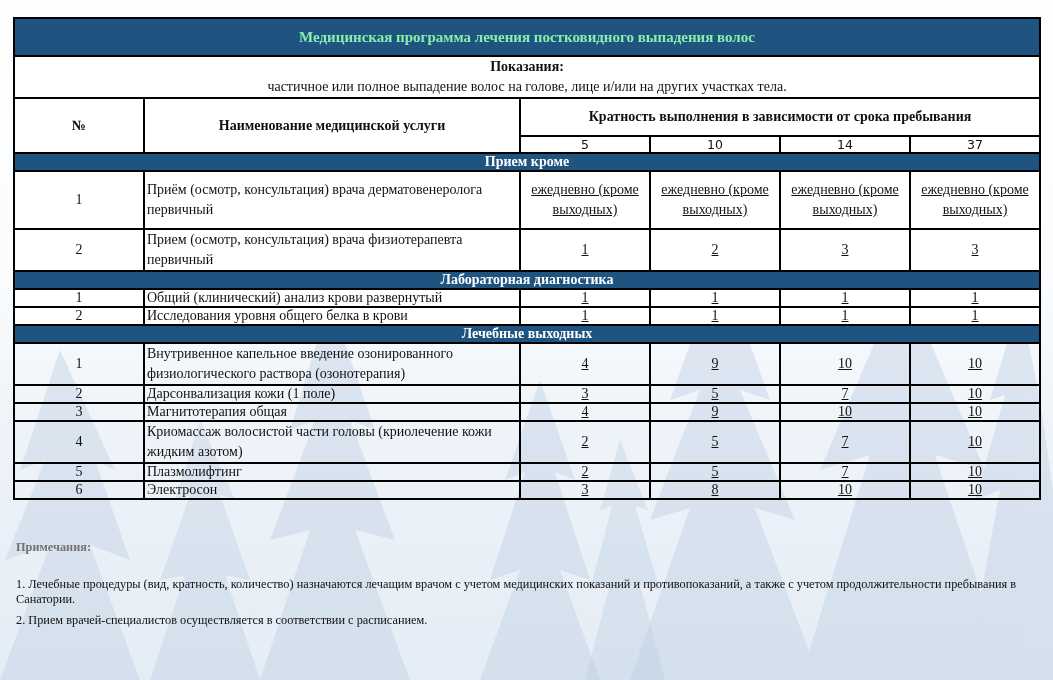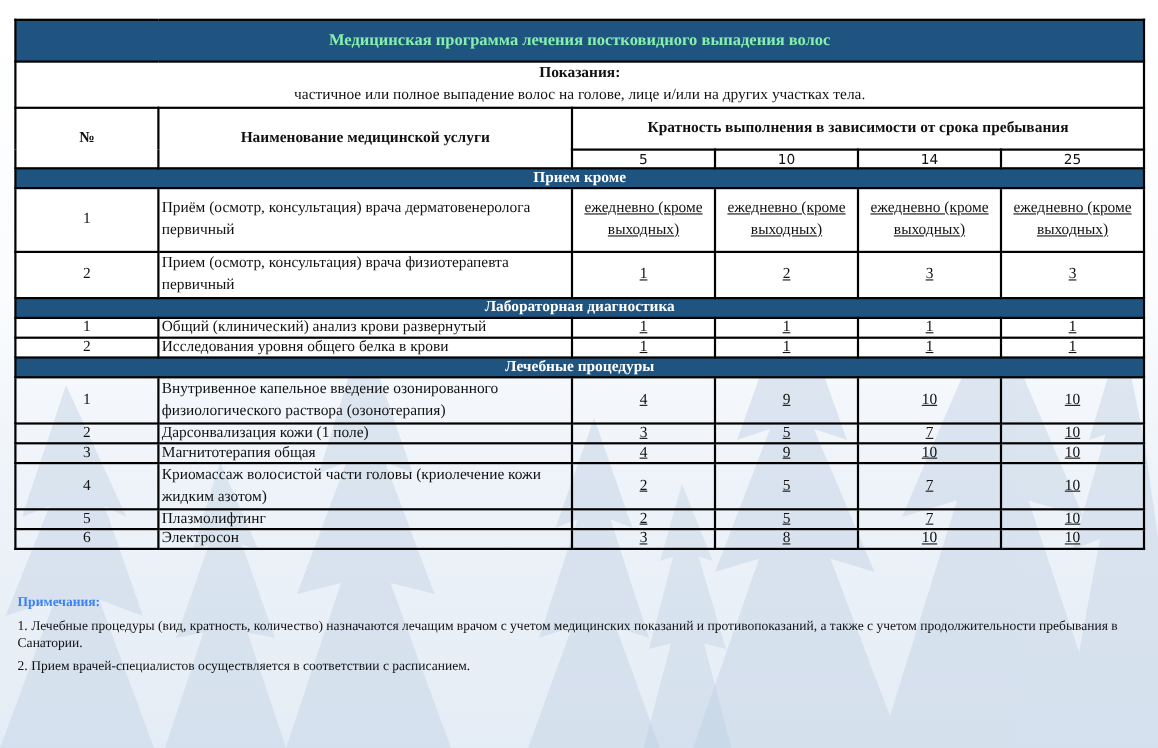--- a/index.html
+++ b/index.html
@@ -20,21 +20,21 @@
   .sec td { background:#1f5380; color:#fff; font-weight:bold; text-align:center; height:16px; line-height:16px; padding:0; }
   .num { text-align:center; }
   .val { text-align:center;text-decoration:underline; }
   .wh td { background:#fff; }
   .tr td.num, .tr td.val, .tr td.name { background:transparent; }
   .name { text-align:left; }
   .r1 td { height:56px; }
   .r2 td { height:36px; }
   .r1l td, .r1s td { height:16px; line-height:16px; }
   .notes { position:absolute; left:16px; top:540px; width:1010px; z-index:1; font-size:12.3px; line-height:15px; color:#111; }
-  .notes .nh { color:#3b82f6; font-weight:bold; margin-bottom:7px; }
+  .notes .nh { color:#737373; font-weight:bold; margin-bottom:22px; }
   .notes p { margin:0 0 6px 0; }
 </style>
 </head>
 <body>
 
 <svg class="bg-trees" viewBox="0 0 1053 680" xmlns="http://www.w3.org/2000/svg">
   <g fill="#c9d7e8" opacity="0.55">
     <polygon points="60,350 20,470 45,460 5,560 50,545 0,680 140,680 90,545 130,560 95,460 115,470"></polygon>
     <polygon points="330,300 290,430 315,420 270,540 310,530 260,680 410,680 355,530 395,540 350,420 375,430"></polygon>
     <polygon points="540,380 505,480 525,472 490,580 520,570 480,680 600,680 560,570 590,580 555,472 575,480"></polygon>
@@ -70,21 +70,21 @@
   </tr>
   <tr class="hdr">
     <th rowspan="2">№</th>
     <th rowspan="2">Наименование медицинской услуги</th>
     <th colspan="4" style="height:36px">Кратность выполнения в зависимости от срока пребывания</th>
   </tr>
   <tr class="sub">
     <td>5</td>
     <td>10</td>
     <td>14</td>
-    <td>25</td>
+    <td>37</td>
   </tr>
 
   <tr class="sec">
           <td colspan="6">Прием кроме</td>
         </tr>
   <tr class="r1 wh">
     <td class="num">1</td>
     <td class="name">Приём (осмотр, консультация) врача дерматовенеролога первичный</td>
     <td class="val">ежедневно (кроме выходных)</td>
     <td class="val">ежедневно (кроме выходных)</td>
@@ -114,21 +114,21 @@
   <tr class="r1l wh">
     <td class="num">2</td>
     <td class="name">Исследования уровня общего белка в крови</td>
     <td class="val">1</td>
     <td class="val">1</td>
     <td class="val">1</td>
     <td class="val">1</td>
   </tr>
 
   <tr class="sec">
-          <td colspan="6">Лечебные процедуры</td>
+          <td colspan="6">Лечебные выходных</td>
         </tr>
   <tr class="r2 tr">
     <td class="num">1</td>
     <td class="name">Внутривенное капельное введение озонированного физиологического раствора (озонотерапия)</td>
     <td class="val">4</td>
     <td class="val">9</td>
     <td class="val">10</td>
     <td class="val">10</td>
   </tr>
   <tr class="r1s tr">

